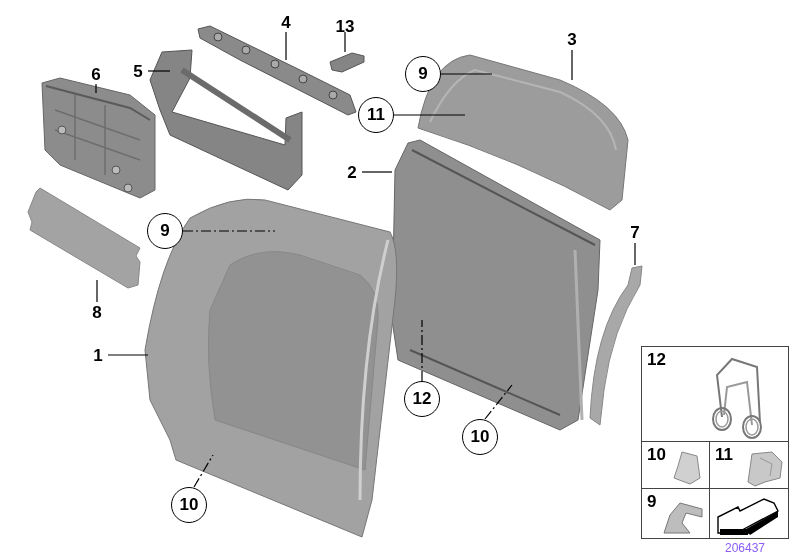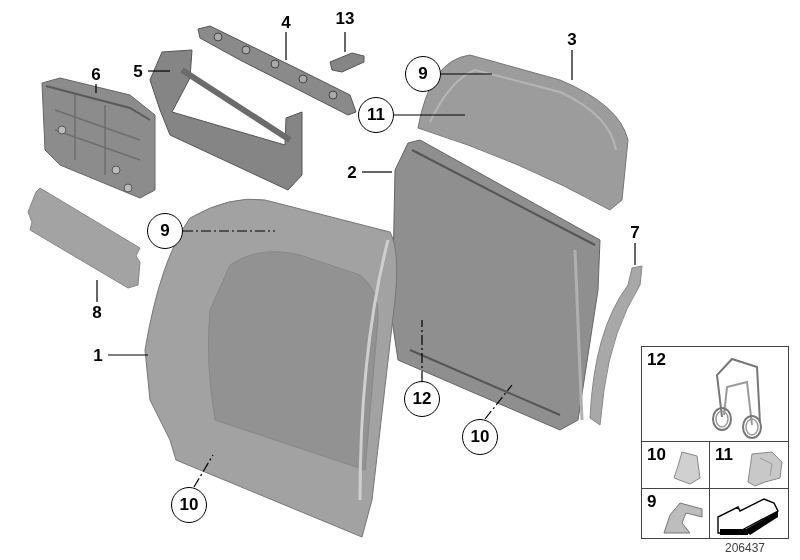--- a/index.html
+++ b/index.html
@@ -11,21 +11,21 @@
   .circ { position:absolute; width:36px; height:36px; border:1.6px solid #000;
           border-radius:50%; background:#fff; box-sizing:border-box;
           display:flex; align-items:center; justify-content:center;
           font-weight:bold; font-size:17px; transform:translate(-50%,-50%); }
   .legend { position:absolute; left:641px; top:346px; width:148px; height:193px;
             border:1px solid #444; box-sizing:border-box; background:#fff; }
   .cell { position:absolute; border:1px solid #444; box-sizing:border-box; }
   .cell .num { position:absolute; left:5px; top:3px; font-weight:bold; font-size:17px; }
   .cell svg { position:absolute; left:0; top:0; }
   .docid { position:absolute; left:745px; top:548px; transform:translate(-50%,-50%);
-           font-size:12px; color:#404040; }
+           font-size:12px; color:#8b5cf6; }
 </style>
 </head>
 <body>
 
 <svg class="diagram" viewBox="0 0 800 560">
 
   <g>
     <path d="M42,83 L60,78 L130,95 L155,115 L155,190 L140,198 L60,165 L45,150 Z" fill="#8c8c8c" stroke="#666" stroke-width="1"></path>
     <path d="M46,86 L130,108 L150,120" fill="none" stroke="#5a5a5a" stroke-width="2"></path>
     <path d="M55,110 L140,140 M55,130 L140,160 M75,95 L75,160 M105,105 L105,175" stroke="#6e6e6e" stroke-width="1.5"></path>
@@ -98,21 +98,21 @@
 </svg>
 
 <div class="lbl" style="left:98px;top:355px">1</div>
 <div class="lbl" style="left:352px;top:172px">2</div>
 <div class="lbl" style="left:572px;top:39px">3</div>
 <div class="lbl" style="left:286px;top:22px">4</div>
 <div class="lbl" style="left:138px;top:71px">5</div>
 <div class="lbl" style="left:96px;top:74px">6</div>
 <div class="lbl" style="left:635px;top:232px">7</div>
 <div class="lbl" style="left:97px;top:312px">8</div>
-<div class="lbl" style="left:345px;top:18px">13</div>
+<div class="lbl" style="left:345px;top:26px">13</div>
 
 <div class="circ" style="left:423px;top:74px">9</div>
 <div class="circ" style="left:376px;top:115px">11</div>
 <div class="circ" style="left:165px;top:231px">9</div>
 <div class="circ" style="left:422px;top:399px">12</div>
 <div class="circ" style="left:480px;top:437px">10</div>
 <div class="circ" style="left:189px;top:505px">10</div>
 
 <div class="legend">
   <div class="cell" style="left:-1px;top:-1px;width:148px;height:96px">

